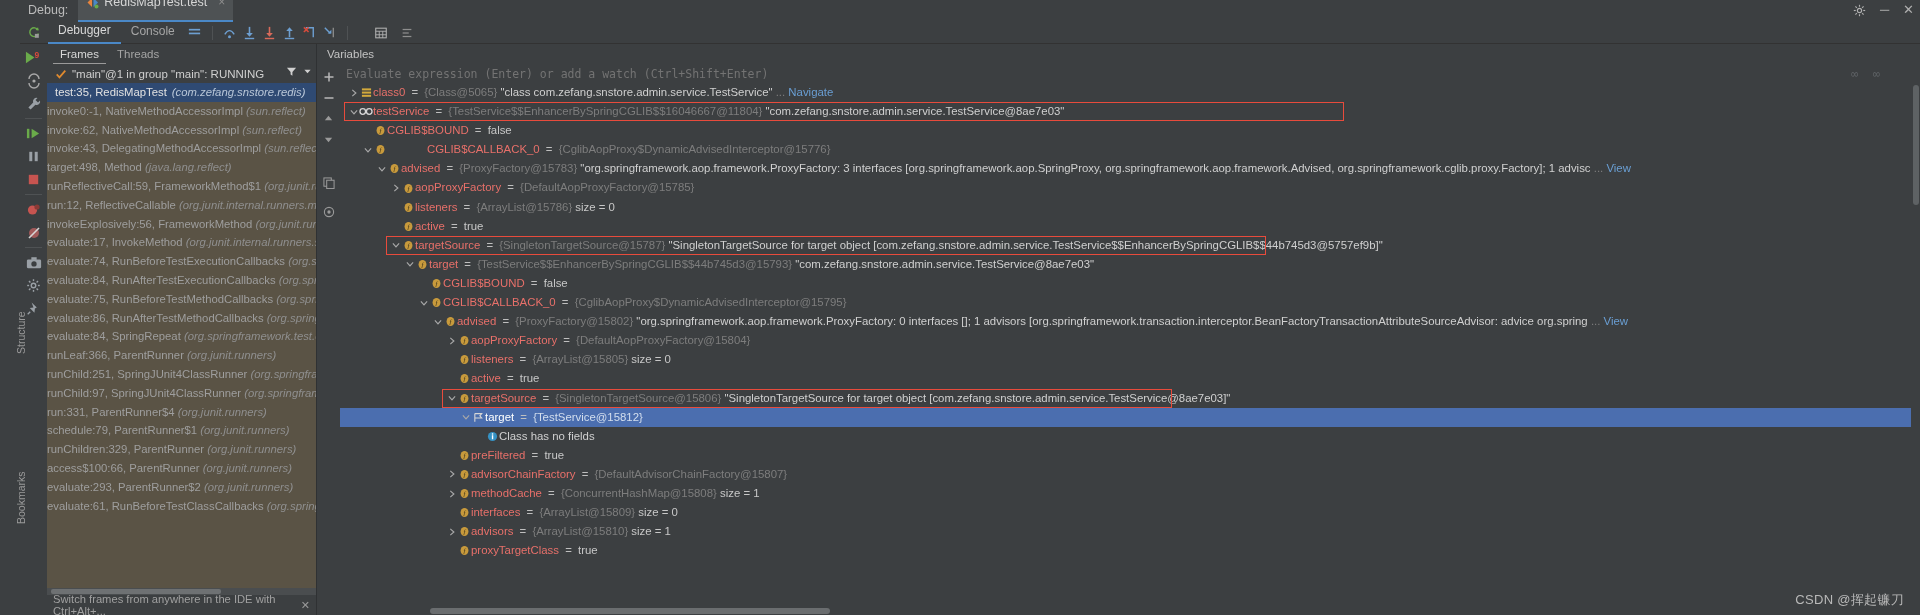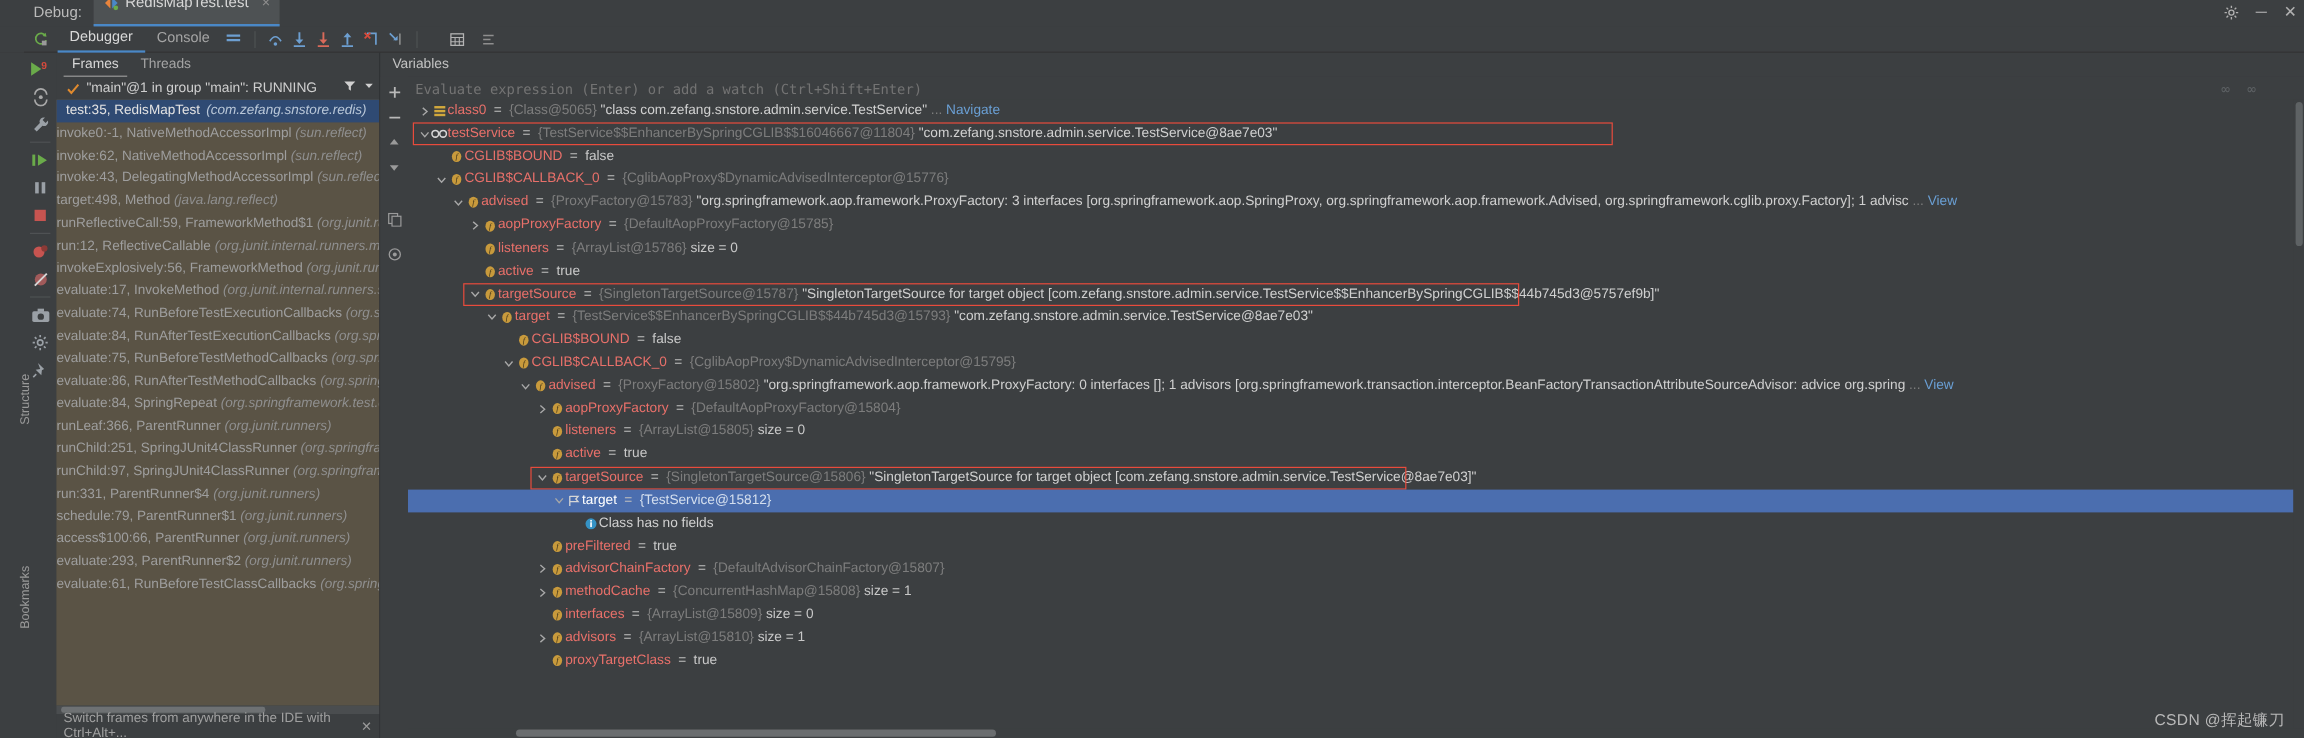--- a/index.html
+++ b/index.html
@@ -405,20 +405,21 @@
             <div class="frame-row"><span>evaluate:74, RunBeforeTestExecutionCallbacks </span><span class="pkg">(org.springframework.test.context.junit4.statements)</span></div>
             <div class="frame-row"><span>evaluate:84, RunAfterTestExecutionCallbacks </span><span class="pkg">(org.springframework.test.context)</span></div>
             <div class="frame-row"><span>evaluate:75, RunBeforeTestMethodCallbacks </span><span class="pkg">(org.springframework.test.context)</span></div>
             <div class="frame-row"><span>evaluate:86, RunAfterTestMethodCallbacks </span><span class="pkg">(org.springframework.test.context)</span></div>
             <div class="frame-row"><span>evaluate:84, SpringRepeat </span><span class="pkg">(org.springframework.test.context.junit4.statements)</span></div>
             <div class="frame-row"><span>runLeaf:366, ParentRunner </span><span class="pkg">(org.junit.runners)</span></div>
             <div class="frame-row"><span>runChild:251, SpringJUnit4ClassRunner </span><span class="pkg">(org.springframework.test.context.junit4)</span></div>
             <div class="frame-row"><span>runChild:97, SpringJUnit4ClassRunner </span><span class="pkg">(org.springframework.test.context.junit4)</span></div>
             <div class="frame-row"><span>run:331, ParentRunner$4 </span><span class="pkg">(org.junit.runners)</span></div>
             <div class="frame-row"><span>schedule:79, ParentRunner$1 </span><span class="pkg">(org.junit.runners)</span></div>
+            <div class="frame-row"><span>runChildren:329, ParentRunner </span><span class="pkg">(org.junit.runners)</span></div>
             <div class="frame-row"><span>access$100:66, ParentRunner </span><span class="pkg">(org.junit.runners)</span></div>
             <div class="frame-row"><span>evaluate:293, ParentRunner$2 </span><span class="pkg">(org.junit.runners)</span></div>
             <div class="frame-row"><span>evaluate:61, RunBeforeTestClassCallbacks </span><span class="pkg">(org.springframework.test)</span></div>
           </div>
       </div>
       <div class="frames-hscroll">
           <i></i>
         </div>
       <div class="frames-status">
         <span>Switch frames from anywhere in the IDE with Ctrl+Alt+...</span>
@@ -522,21 +523,21 @@
                     <svg width="8" height="8" viewBox="0 0 9 9">
                       <path d="M1 2.6 L4.5 6.6 L8 2.6" fill="none" stroke="#a8a8a8" stroke-width="1.3"></path>
                     </svg>
                   </span>
                   <span class="vicon">
                     <svg width="11" height="11" viewBox="0 0 12 12">
                       <ellipse cx="6" cy="6" rx="4.3" ry="5" fill="#c89a3c"></ellipse>
                       <text x="6" y="8.6" font-size="7.4" fill="#3b3118" text-anchor="middle" font-family="Liberation Serif" font-style="italic">f</text>
                     </svg>
                   </span>
-                  <span style="white-space: nowrap;"><span class="nm">CGLIB$CALLBACK_0</span><span class="eq"> = </span><span class="ref">{CglibAopProxy$DynamicAdvisedInterceptor@15776} </span></span>
+                  <span style="white-space: nowrap; margin-left: 40px;"><span class="nm">CGLIB$CALLBACK_0</span><span class="eq"> = </span><span class="ref">{CglibAopProxy$DynamicAdvisedInterceptor@15776} </span></span>
                 </div>
                 <div class="trow">
                   <span style="flex: 0 0 auto; width: 36px;"></span>
                   <span class="arrow">
                     <svg width="8" height="8" viewBox="0 0 9 9">
                       <path d="M1 2.6 L4.5 6.6 L8 2.6" fill="none" stroke="#a8a8a8" stroke-width="1.3"></path>
                     </svg>
                   </span>
                   <span class="vicon">
                     <svg width="11" height="11" viewBox="0 0 12 12">

